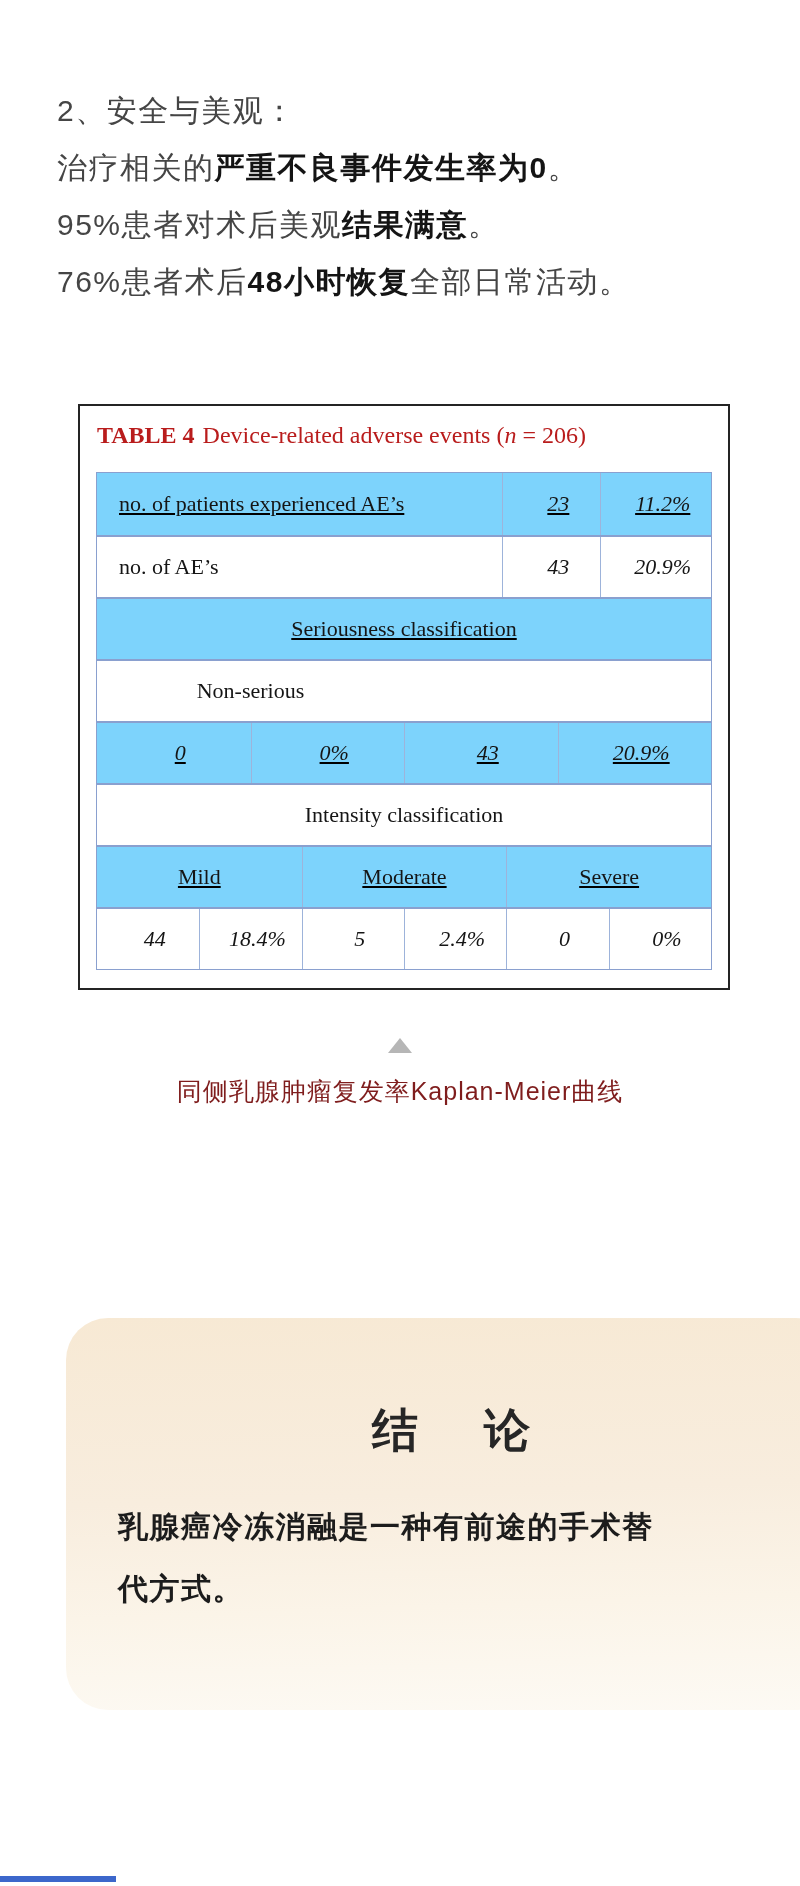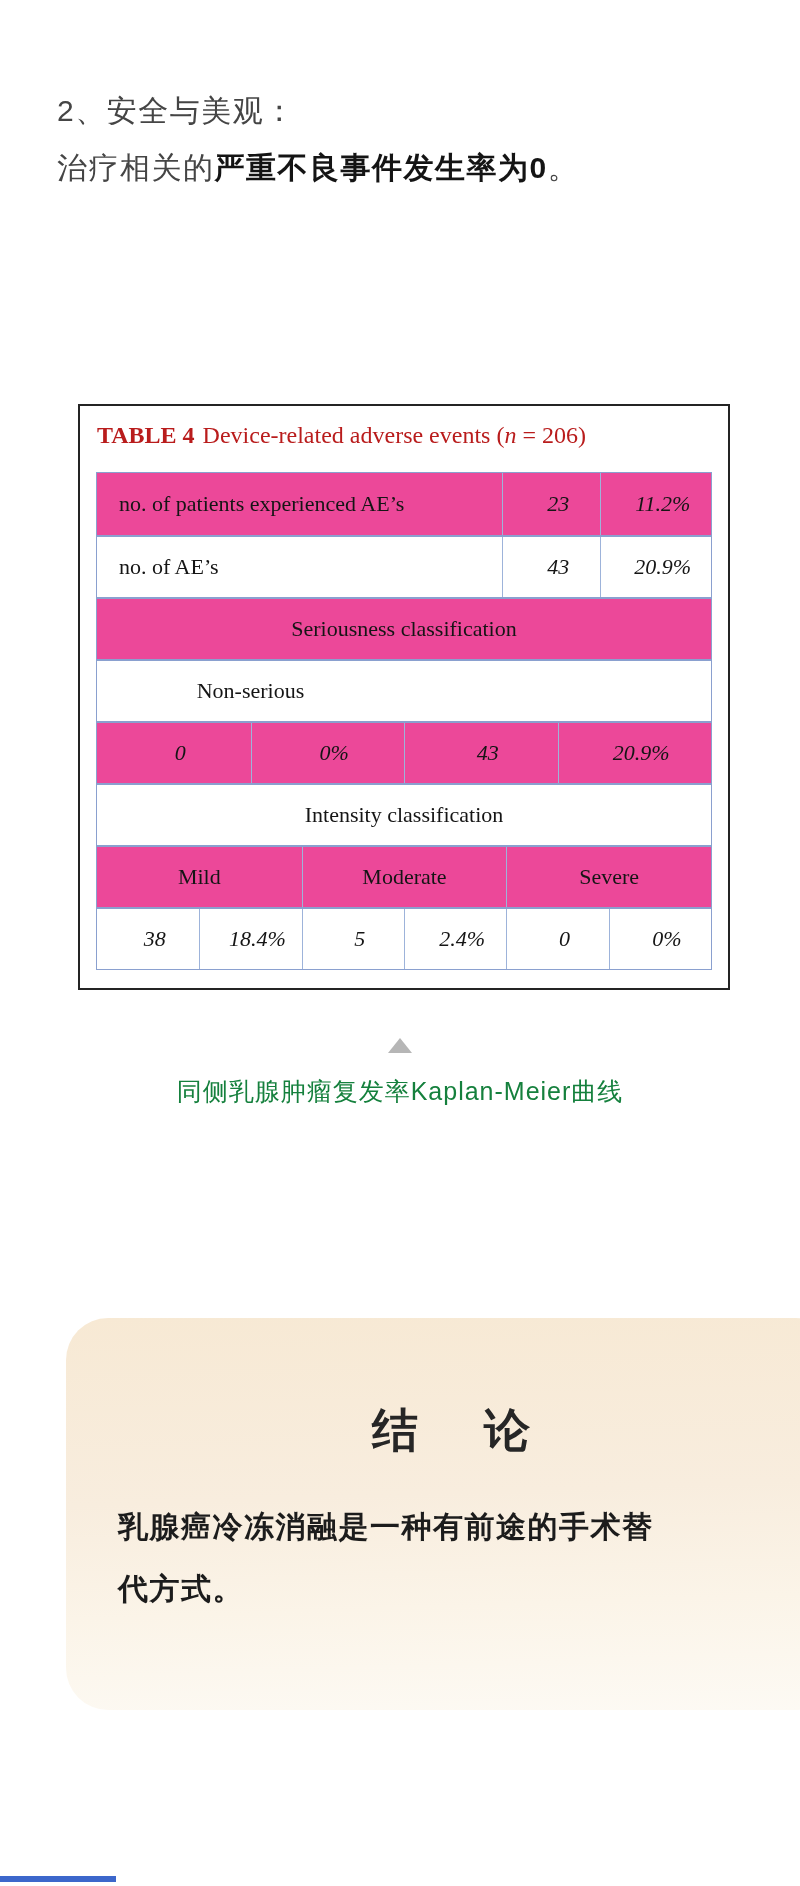--- a/index.html
+++ b/index.html
@@ -21,38 +21,38 @@
     font-family:"Liberation Serif", serif;font-size:24px;color:#b91c1c;white-space:nowrap;
   }
   .table-title .tt-bold{font-weight:700;margin-right:8px;}
   .table-title .tt-n{font-style:italic;}
   .grid{
     position:absolute;left:16px;right:16px;top:66px;
     border:1px solid #8aa0cf;box-sizing:border-box;
   }
   .t-row{display:flex;height:62px;box-sizing:border-box;}
   .t-row + .t-row{border-top:2px solid #8aa0cf;}
-  .t-row.shade{background:#ec4899;}
+  .t-row.shade{background:#7dd3fc;text-decoration:underline;}
   .t-cell{
     display:flex;align-items:center;justify-content:center;box-sizing:border-box;
     font-family:"Liberation Serif", serif;font-size:22px;color:#151515;
   }
   .t-cell + .t-cell{border-left:1px solid #9db3da;}
   .t-cell.label{justify-content:flex-start;padding-left:22px;}
   .t-cell.num{font-style:italic;padding-left:13px;}
   .w100{width:100%;} .w66{width:66%;} .w16{width:16%;} .w18{width:18%;}
   .w50{width:50%;} .w25{width:25%;} .w33{width:33.333%;} .w6th{width:16.666%;}
   
   .caption{position:absolute;left:0;right:0;top:1038px;text-align:center;}
   .tri{
     width:0;height:0;margin:0 auto;
     border-left:12px solid transparent;border-right:12px solid transparent;
     border-bottom:15px solid #b6b6b6;
   }
-  .caption p{margin:22px 0 0;font-size:25px;color:#15803d;letter-spacing:1px;}
+  .caption p{margin:22px 0 0;font-size:25px;color:#7f1d1d;letter-spacing:1px;}
   
   .conclusion{
     position:absolute;left:66px;top:1318px;width:772px;height:392px;
     border-radius:42px;box-sizing:border-box;
     background:linear-gradient(178deg,#f7e9d4 0%,#f8edde 45%,#fbf4e8 72%,#fdfaf4 100%);
   }
   .conclusion h2{
     margin:82px 0 0;text-align:center;
     font-family:"Liberation Serif", serif;font-weight:700;font-size:46px;color:#262626;
     word-spacing:1.1em;letter-spacing:2px;
@@ -63,20 +63,22 @@
   }
   
   .footer-line{position:absolute;left:0;top:1876px;width:116px;height:6px;background:#3c67cb;}
 </style>
 </head>
 <body>
 
 <div class="intro">
   <p>2、安全与美观：</p>
   <p><span>治疗相关的</span><b>严重不良事件发生率为0</b><span>。</span></p>
+  <p><span>95%患者对术后美观</span><b>结果满意</b><span>。</span></p>
+  <p><span>76%患者术后</span><b>48小时恢复</b><span>全部日常活动。</span></p>
 </div>
 
 <div class="table-box">
   <div class="table-title">
     <span class="tt-bold">TABLE 4</span><span>Device-related adverse events (</span><span class="tt-n">n</span><span> = 206)</span>
   </div>
   <div class="grid">
     <div class="t-row shade">
       <div class="t-cell label w66">no. of patients experienced AE’s</div>
       <div class="t-cell num w16">23</div>
@@ -101,21 +103,21 @@
     </div>
     <div class="t-row">
       <div class="t-cell w100">Intensity classification</div>
     </div>
     <div class="t-row shade">
       <div class="t-cell w33">Mild</div>
       <div class="t-cell w33">Moderate</div>
       <div class="t-cell w33">Severe</div>
     </div>
     <div class="t-row">
-      <div class="t-cell num w6th">38</div>
+      <div class="t-cell num w6th">44</div>
       <div class="t-cell num w6th">18.4%</div>
       <div class="t-cell num w6th">5</div>
       <div class="t-cell num w6th">2.4%</div>
       <div class="t-cell num w6th">0</div>
       <div class="t-cell num w6th">0%</div>
     </div>
   </div>
 </div>
 
 <div class="caption">

